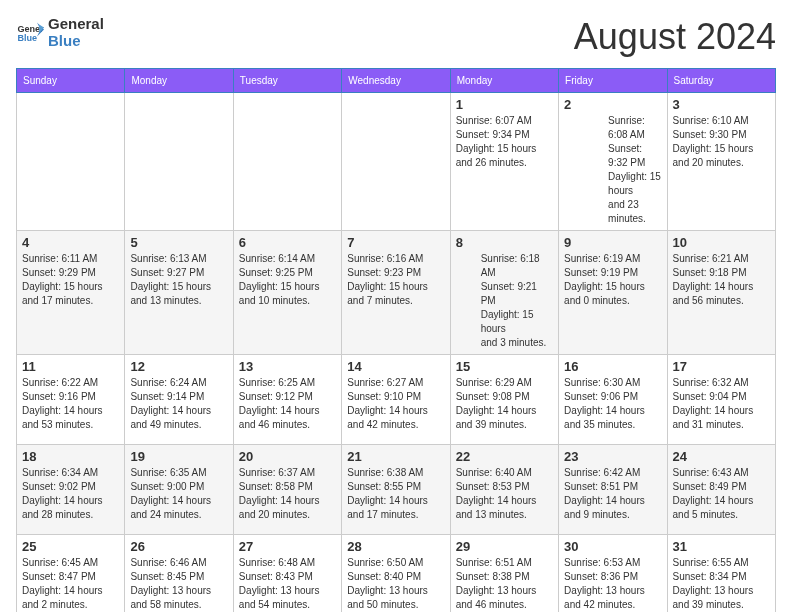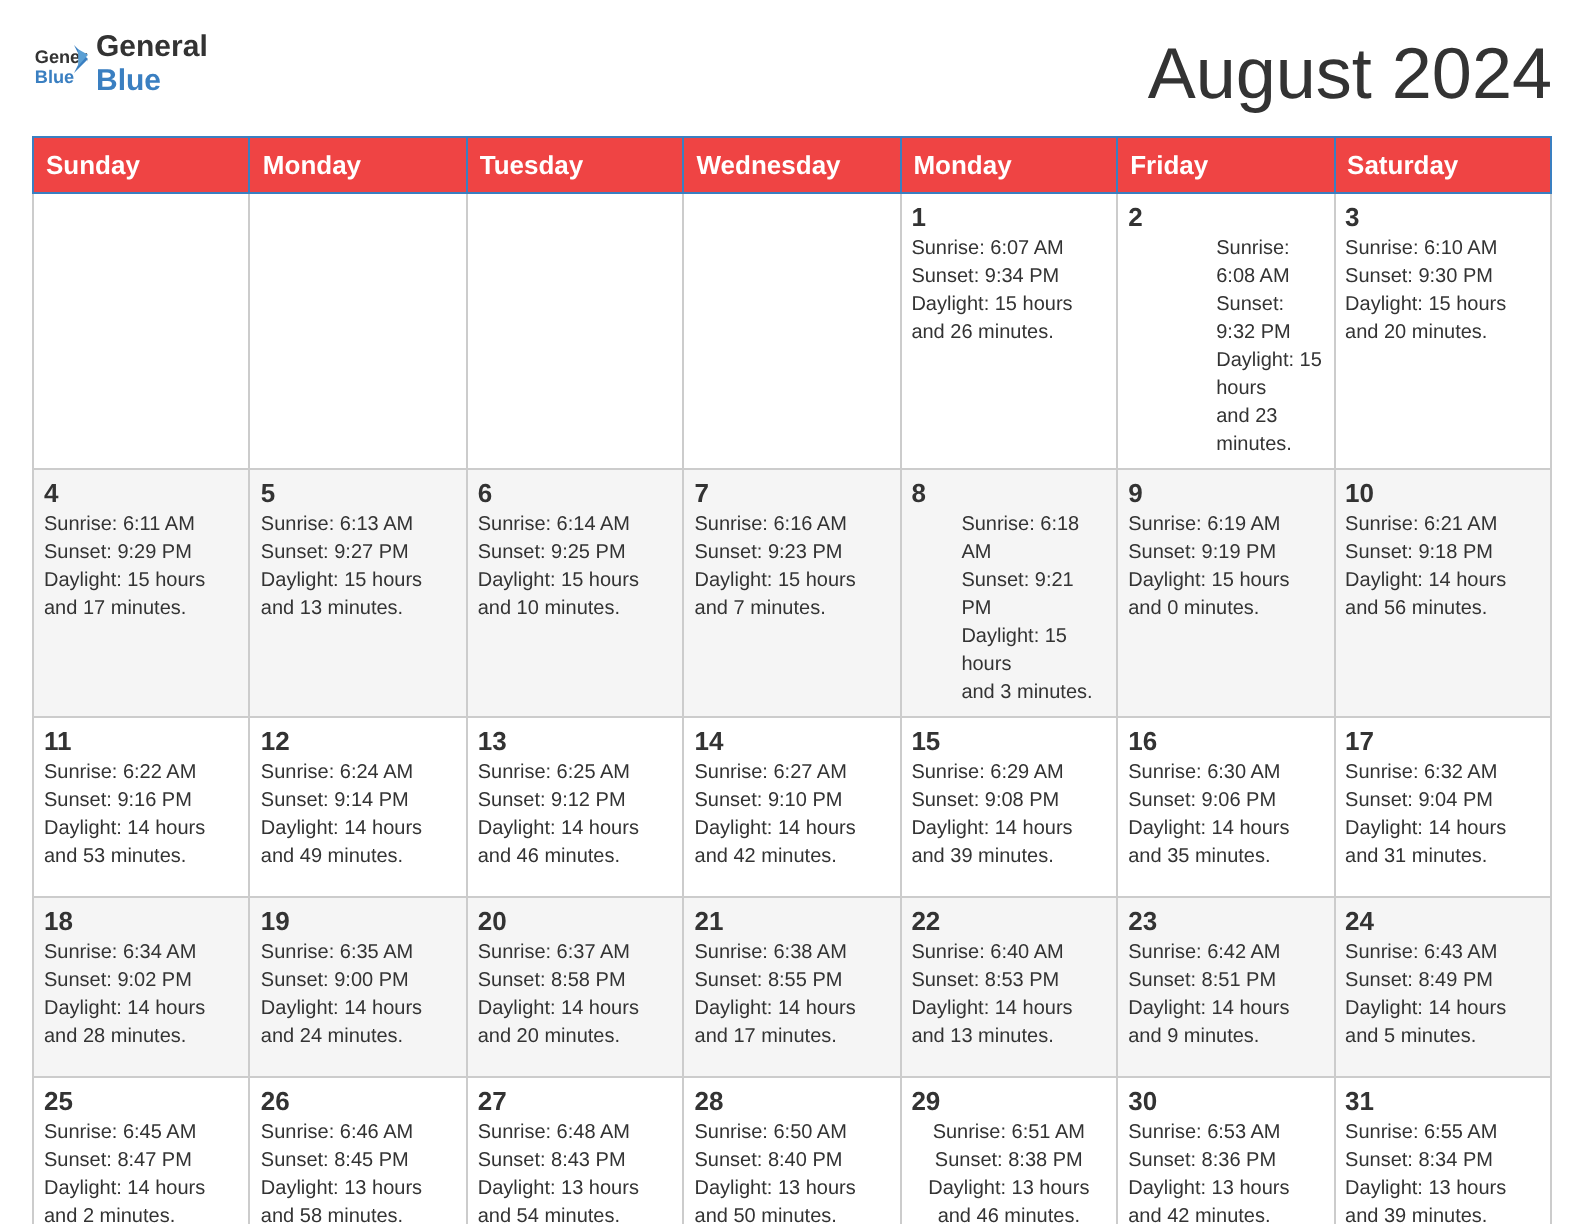--- a/index.html
+++ b/index.html
@@ -36,26 +36,26 @@
     .location-subtitle {
       font-size: 16px;
       color: #555;
     }
     table {
       width: 100%;
       border-collapse: collapse;
       table-layout: fixed;
     }
     thead tr th {
-      background-color: #ef4444;
+      background-color: #8b5cf6;
       color: #fff;
       text-align: left;
       padding: 6px 6px;
-      font-size: 13px;
-      font-weight: bold;
+      font-size: 10px;
+      font-weight: normal;
       border: 1px solid #3a7fc1;
     }
     tbody tr td {
       border: 1px solid #ccc;
       vertical-align: top;
       padding: 4px 5px;
       min-height: 80px;
       height: 90px;
       font-size: 10.5px;
       color: #333;
@@ -325,21 +325,21 @@
         </td>
         <td>
           <div class="day-number">28</div>
           <div class="day-info" style="white-space: pre-line;">Sunrise: 6:50 AM
 Sunset: 8:40 PM
 Daylight: 13 hours
 and 50 minutes.</div>
         </td>
         <td>
           <div class="day-number">29</div>
-          <div class="day-info" style="white-space: pre-line; text-align: center;">Sunrise: 6:51 AM
+          <div class="day-info" style="white-space: pre-line;">Sunrise: 6:51 AM
 Sunset: 8:38 PM
 Daylight: 13 hours
 and 46 minutes.</div>
         </td>
         <td>
           <div class="day-number">30</div>
           <div class="day-info" style="white-space: pre-line;">Sunrise: 6:53 AM
 Sunset: 8:36 PM
 Daylight: 13 hours
 and 42 minutes.</div>

